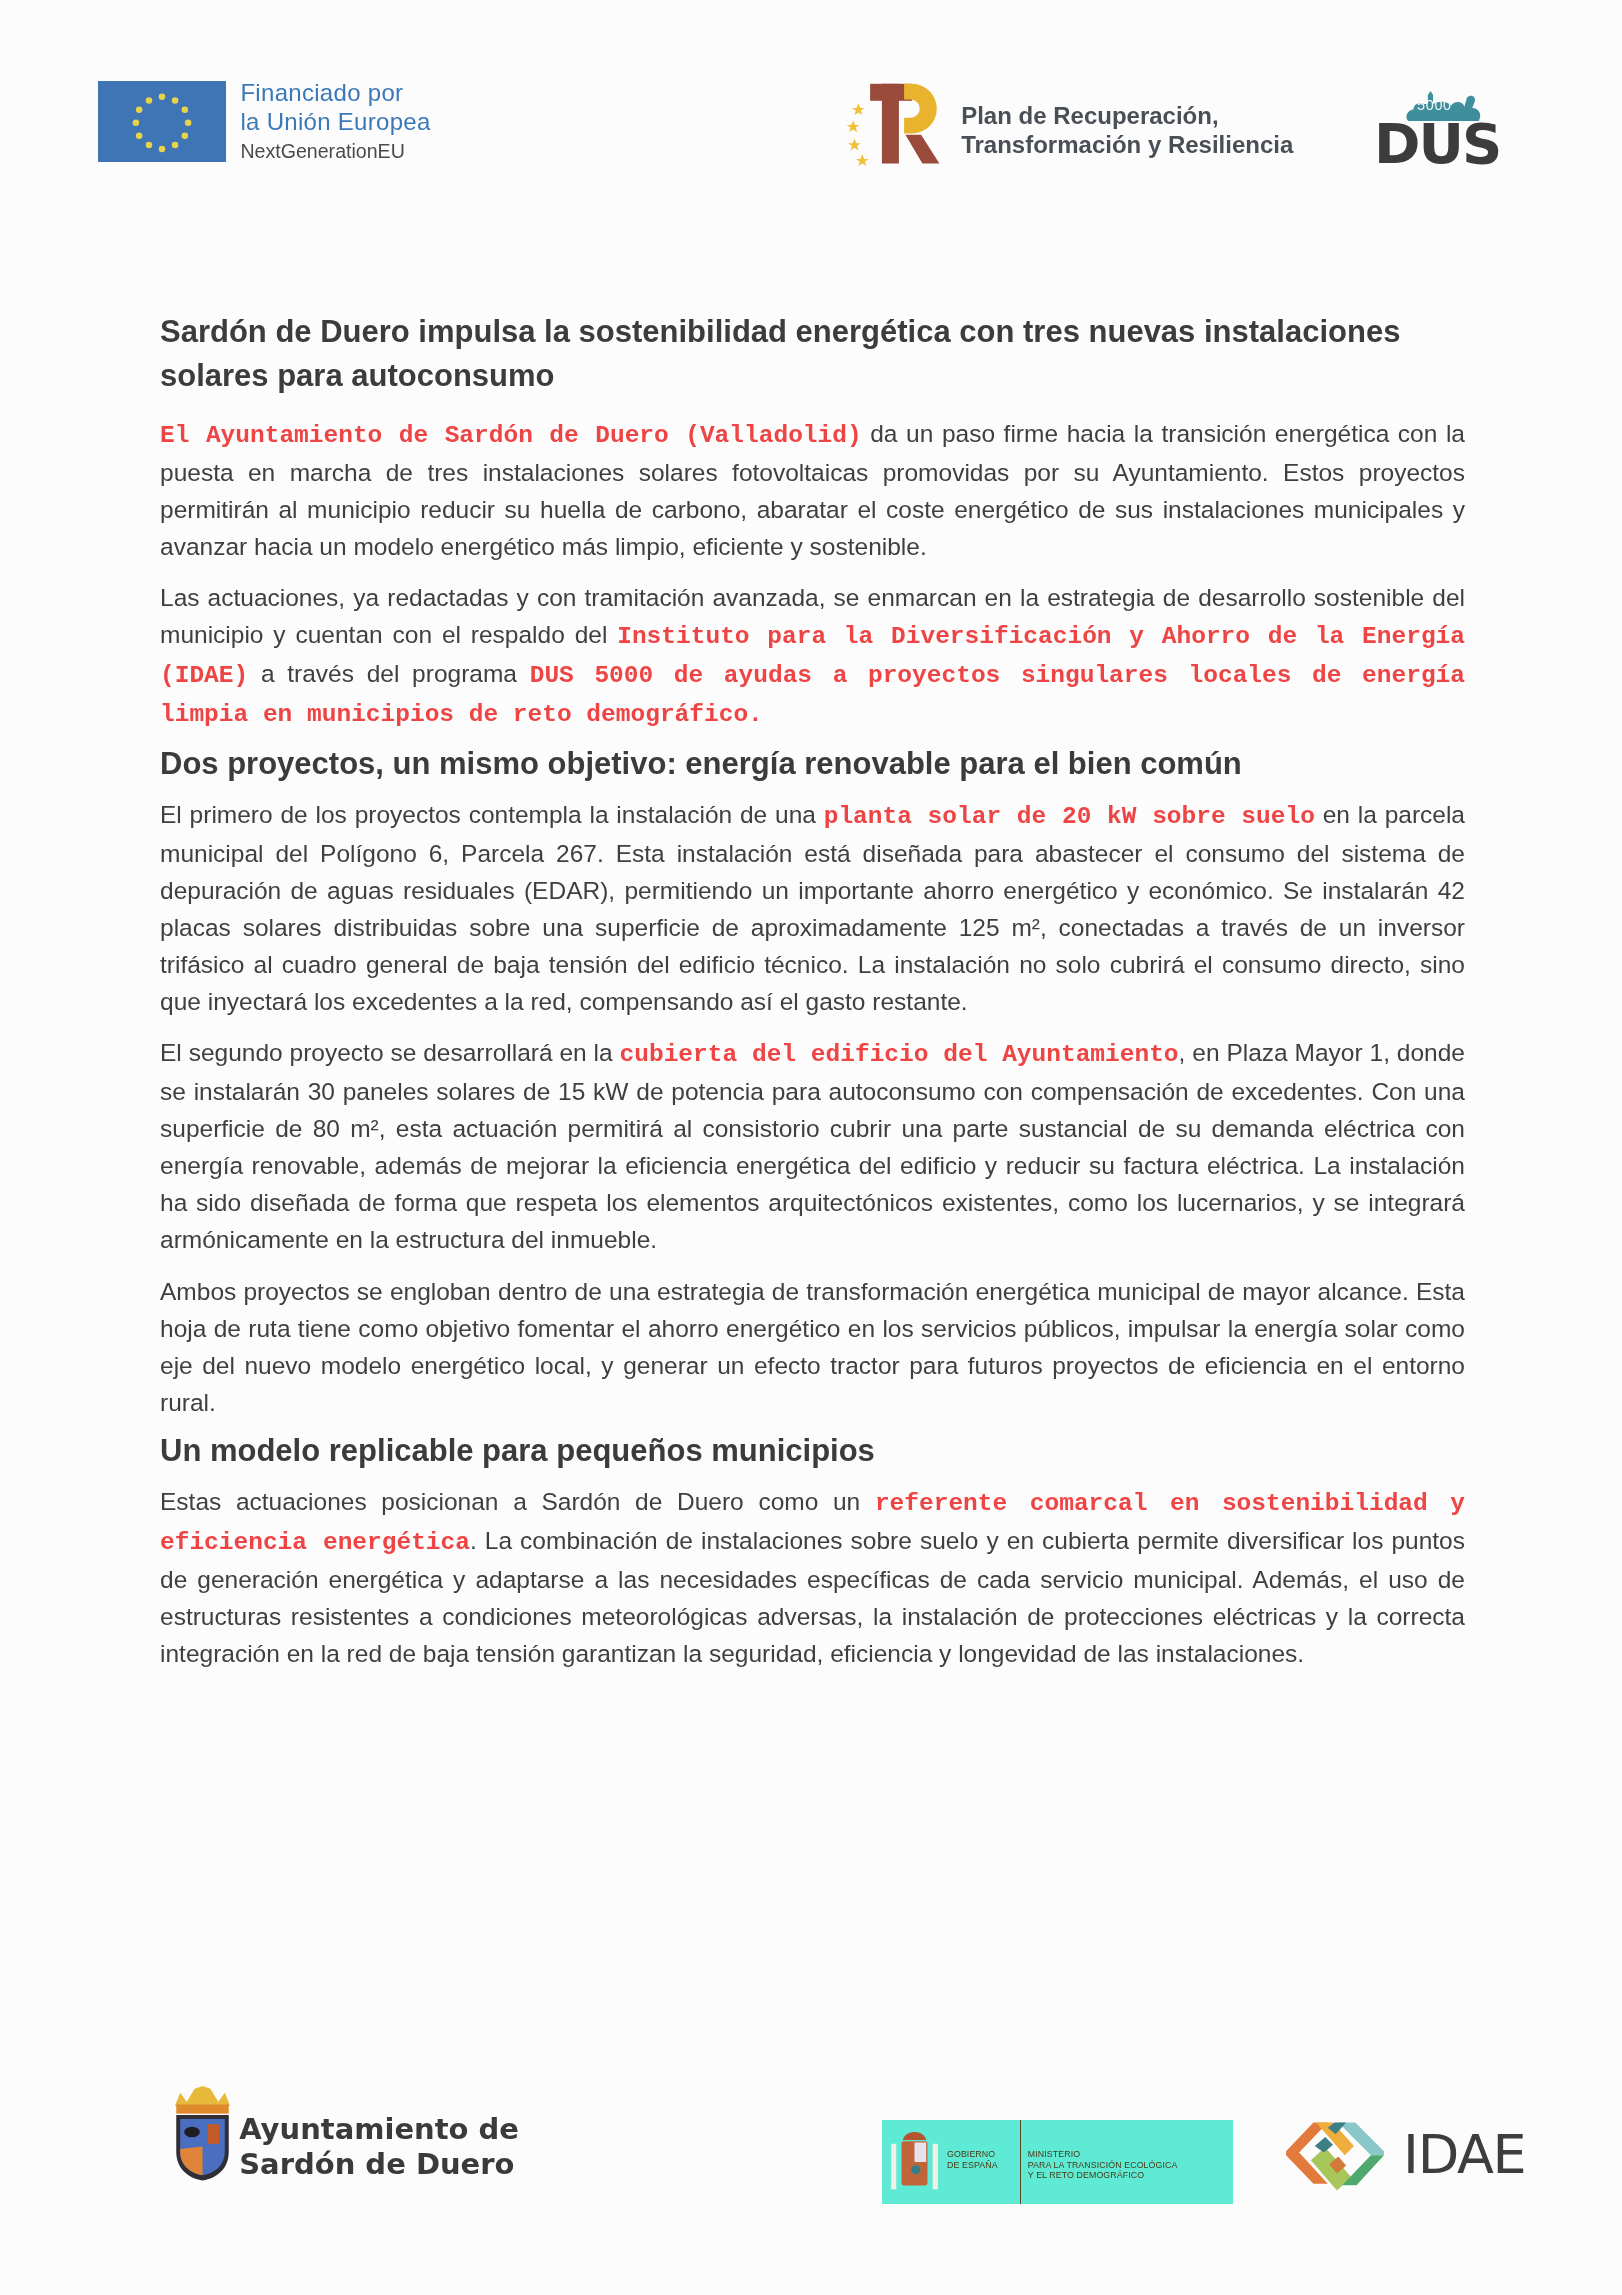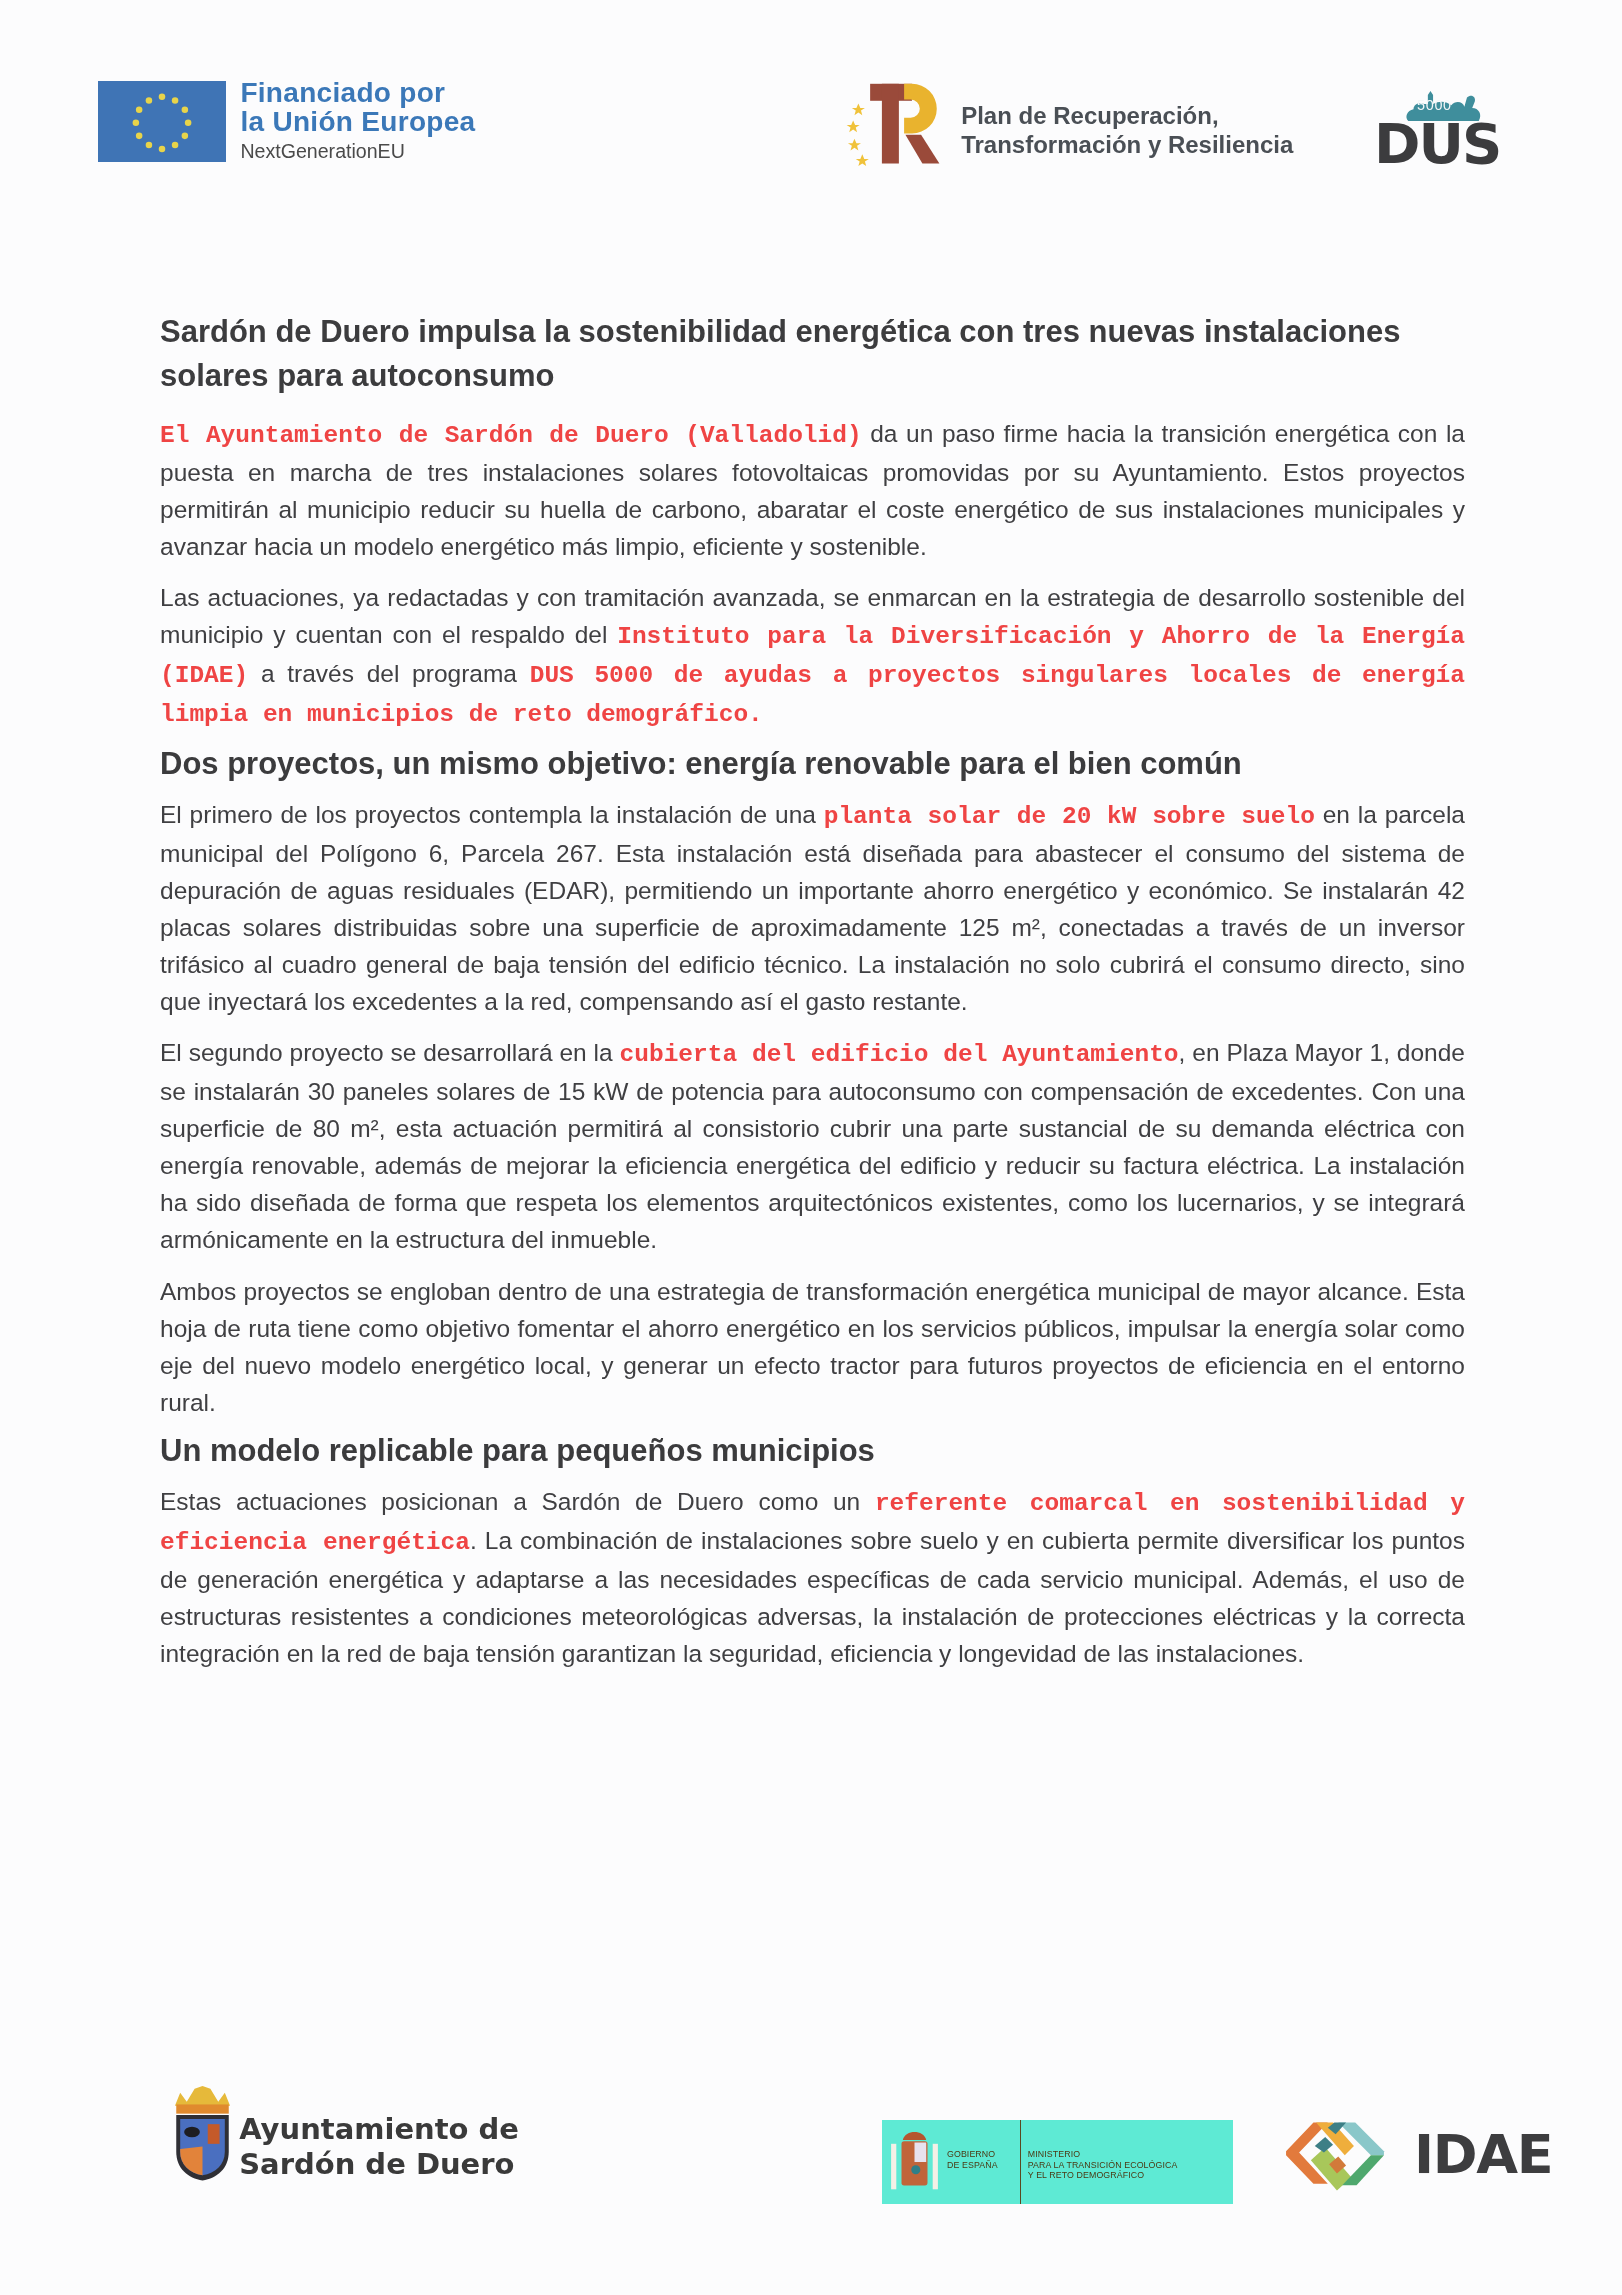--- a/index.html
+++ b/index.html
@@ -4,21 +4,21 @@
 <style>
   * { box-sizing: border-box; margin: 0; padding: 0; }
   html, body { width: 1623px; height: 2295px; background: #fcfcfd; }
   body { position: relative; font-family: "Liberation Sans", sans-serif; color: #3a3a3c; overflow: hidden; }
 
   
   .eu-logo { position: absolute; left: 98px; top: 81px; display: flex; align-items: flex-start; }
   .eu-flag { width: 128px; height: 81px; background: #3f74b5; position: relative; }
   .eu-flag svg { position: absolute; left: 0; top: 0; }
   .eu-text { margin-left: 14.4px; margin-top: -2.6px; }
-  .eu-text .l1, .eu-text .l2 { color: #3b78b8; font-weight: bold; font-size: 28px; line-height: 29px; letter-spacing: 0.3px; }
+  .eu-text .l1, .eu-text .l2 { color: #3b78b8; font-weight: normal; font-size: 24px; line-height: 29px; letter-spacing: 0.3px; }
   .eu-text .l3 { color: #4a4a4a; font-size: 19.6px; line-height: 27.5px; margin-top: 1.3px; }
 
   .prtr-logo { position: absolute; left: 844px; top: 77px; display: flex; align-items: center; gap: 10px; }
   .prtr-mark { width: 98px; height: 92px; position: relative; }
   .prtr-text { margin-left: 9.2px; margin-top: 13px; }
   .prtr-text div { color: #4a4f55; font-weight: bold; font-size: 24px; line-height: 29px; }
 
   .dus-logo { position: absolute; left: 1374px; top: 73px; width: 131px; height: 98px; }
   .dus-cloud { position: absolute; left: 30px; top: 18.3px; width: 79px; height: 30px; }
   .dus-num { position: absolute; left: 43px; top: 23.6px; color: #f3f7f8; font-size: 14.4px; line-height: 17px; letter-spacing: 0.7px; }
@@ -40,21 +40,21 @@
   .ayto-text div { font-family: "DejaVu Sans", sans-serif; font-size: 29px; line-height: 35px; color: #3a3a3a; font-weight: bold; }
 
   .gob-logo { position: absolute; left: 882px; top: 2120px; width: 351px; height: 84px; background: #5eead4; display: flex; }
   .gob-arms { width: 65px; height: 84px; position: relative; }
   .gob-text1 { width: 73px; padding-top: 29px; font-size: 8.8px; line-height: 10.5px; color: #4a3a14; letter-spacing: 0.1px; }
   .gob-sep { width: 1.3px; background: #5b4820; margin: 0 6.5px 0 0; }
   .gob-text2 { padding-top: 29px; font-size: 8.8px; line-height: 10.5px; color: #4a3a14; letter-spacing: 0.1px; }
 
   .idae-logo { position: absolute; left: 1273px; top: 2112px; display: flex; align-items: center; }
   .idae-mark { width: 124px; height: 85px; }
-  .idae-word { font-family: "DejaVu Sans", sans-serif; font-weight: bold; font-size: 54px; line-height: 59px; color: #3d3d3f; margin-left: 17px; letter-spacing: -1.3px; }
+  .idae-word { font-family: "DejaVu Sans", sans-serif; font-weight: normal; font-size: 54px; line-height: 59px; color: #3d3d3f; margin-left: 6px; letter-spacing: -1.3px; }
 </style>
 </head>
 <body>
 
 <div class="eu-logo">
   <div class="eu-flag">
     <svg width="128" height="81" viewBox="0 0 196 124">
       <g fill="#e8d44a">
         <circle cx="98" cy="24" r="5"></circle>
           <circle cx="118" cy="30" r="5"></circle>

